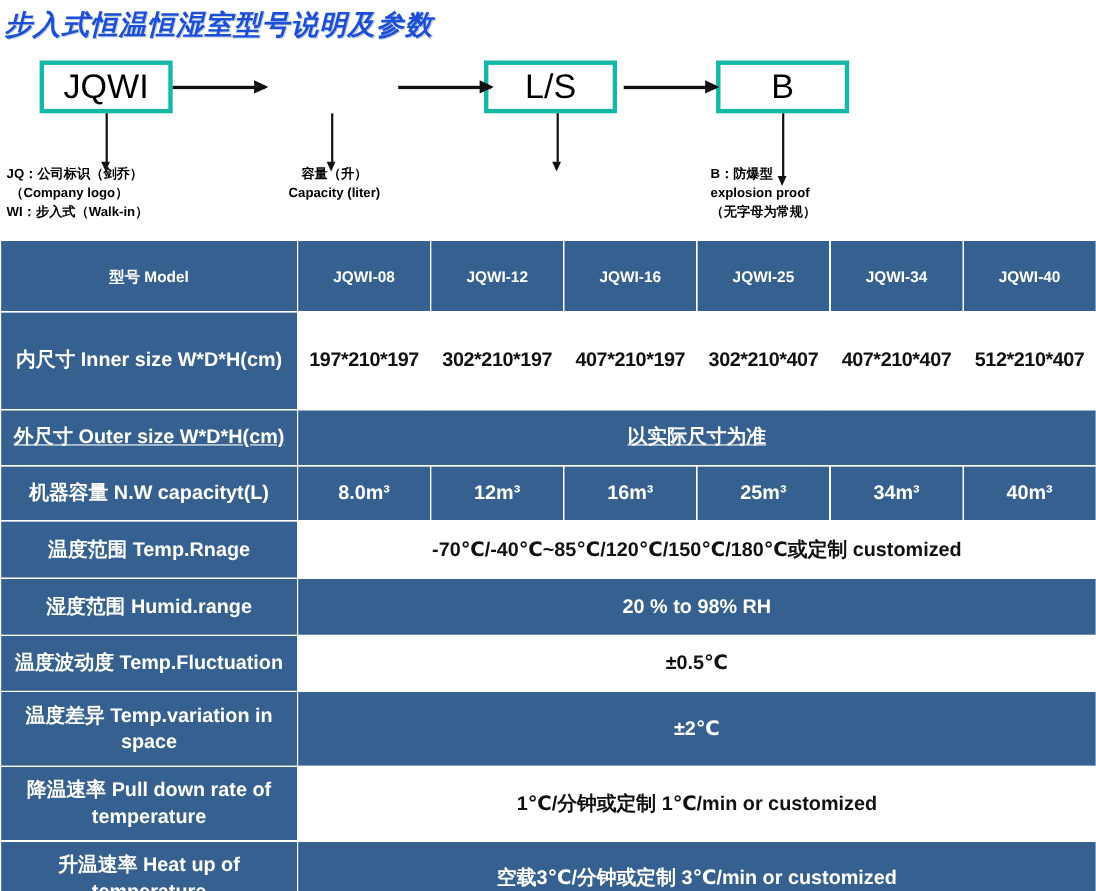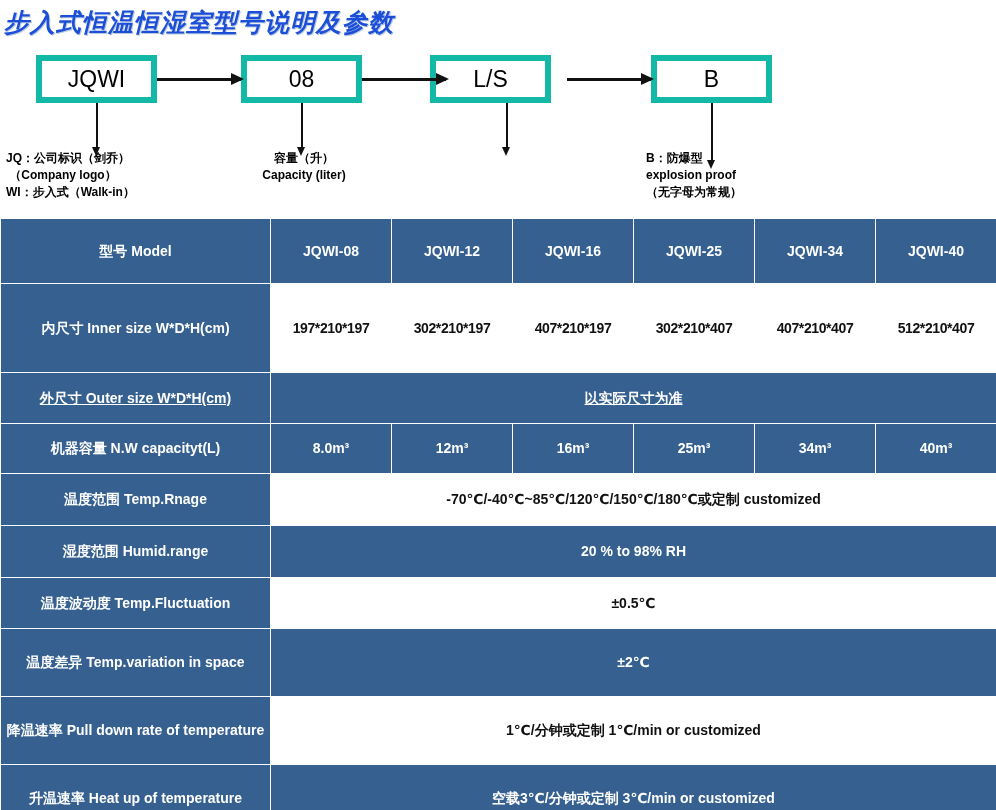--- a/index.html
+++ b/index.html
@@ -32,28 +32,28 @@
   #flow-diagram {
     position: absolute;
     left: 0;
     top: 46px;
     width: 996px;
     height: 172px;
   }
   .flow-box {
     position: absolute;
     box-sizing: border-box;
-    border: 6px solid #14b8a6;
+    border: 4px solid #14b8a6;
     background: #ffffff;
     height: 48px;
     width: 121px;
     display: flex;
     align-items: center;
     justify-content: center;
-    font-size: 23px;
+    font-size: 31px;
     font-weight: 500;
     color: #000000;
     font-family: "Liberation Sans", "DejaVu Sans", sans-serif;
   }
   .flow-arrow {
     position: absolute;
     height: 3px;
     background: #111111;
     top: 32px;
   }
@@ -99,21 +99,21 @@
     top: 218px;
     width: 996px;
     border-collapse: collapse;
     table-layout: fixed;
   }
   #spec-table td {
     border: 1.5px solid #ffffff;
     padding: 2px 3px;
     text-align: center;
     vertical-align: middle;
-    font-size: 14px;
+    font-size: 18px;
     font-weight: bold;
     line-height: 1.3;
     overflow: hidden;
     font-family: "Liberation Sans", "DejaVu Sans", sans-serif;
   }
   td.blue  { background: #35608f; color: #ffffff; }
   td.white { background: #ffffff; color: #111111; }
   td.rowlabel { background: #35608f; color: #ffffff; }
   td.val-inner { font-size: 16px; letter-spacing: -0.4px; }
   #spec-table tr.r-head td { height: 60px; font-size: 14px; }
@@ -130,24 +130,21 @@
 </head>
 <body>
 
 <div id="page-title">步入式恒温恒湿室型号说明及参数</div>
 
 <div id="flow-diagram">
 
   <div class="flow-box" style="left:36px;  top:9px;">
       <span>JQWI</span>
     </div>
-  <div class="flow-box" style="left:241px; top:9px;">
-      <span>08</span>
-    </div>
-  <div class="flow-box" style="left:430px; top:9px;">
+  <div class="flow-box" style="left:440px; top:9px;">
       <span>L/S</span>
     </div>
   <div class="flow-box" style="left:651px; top:9px;">
       <span>B</span>
     </div>
 
   <div class="flow-arrow" style="left:157px; width:84px;"></div>
   <div class="flow-arrow" style="left:362px; width:84px;"></div>
   <div class="flow-arrow" style="left:567px; width:84px;"></div>
 

